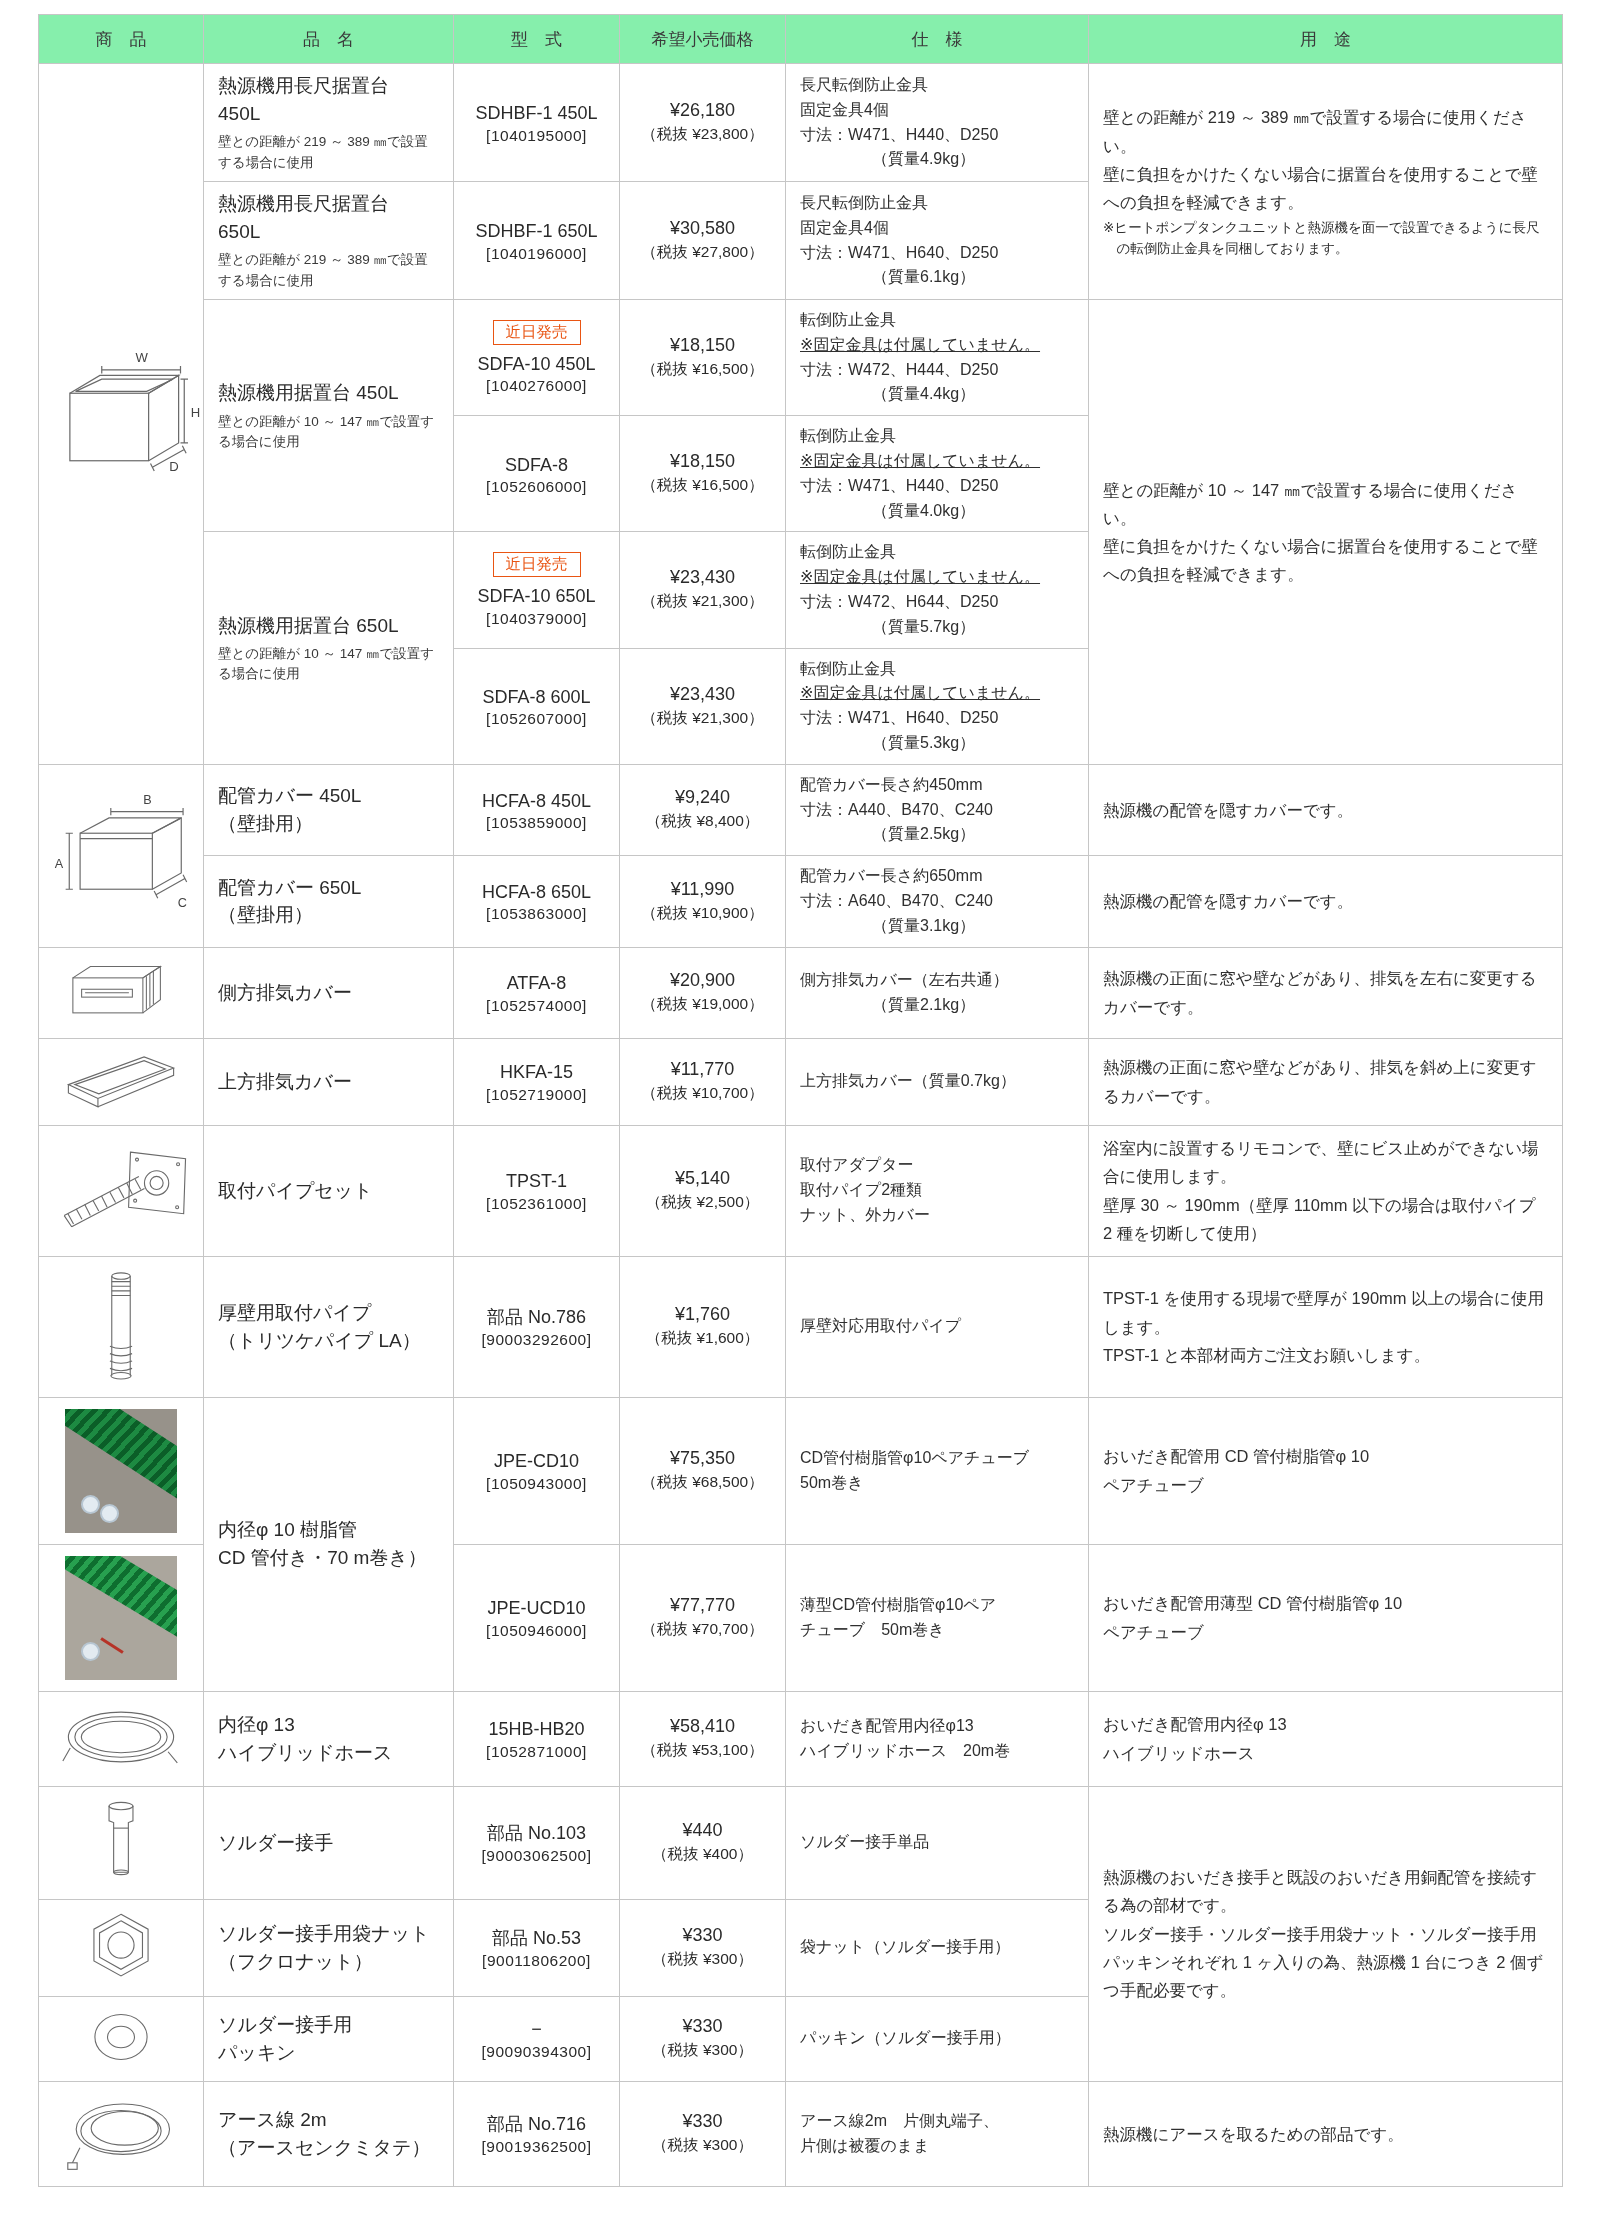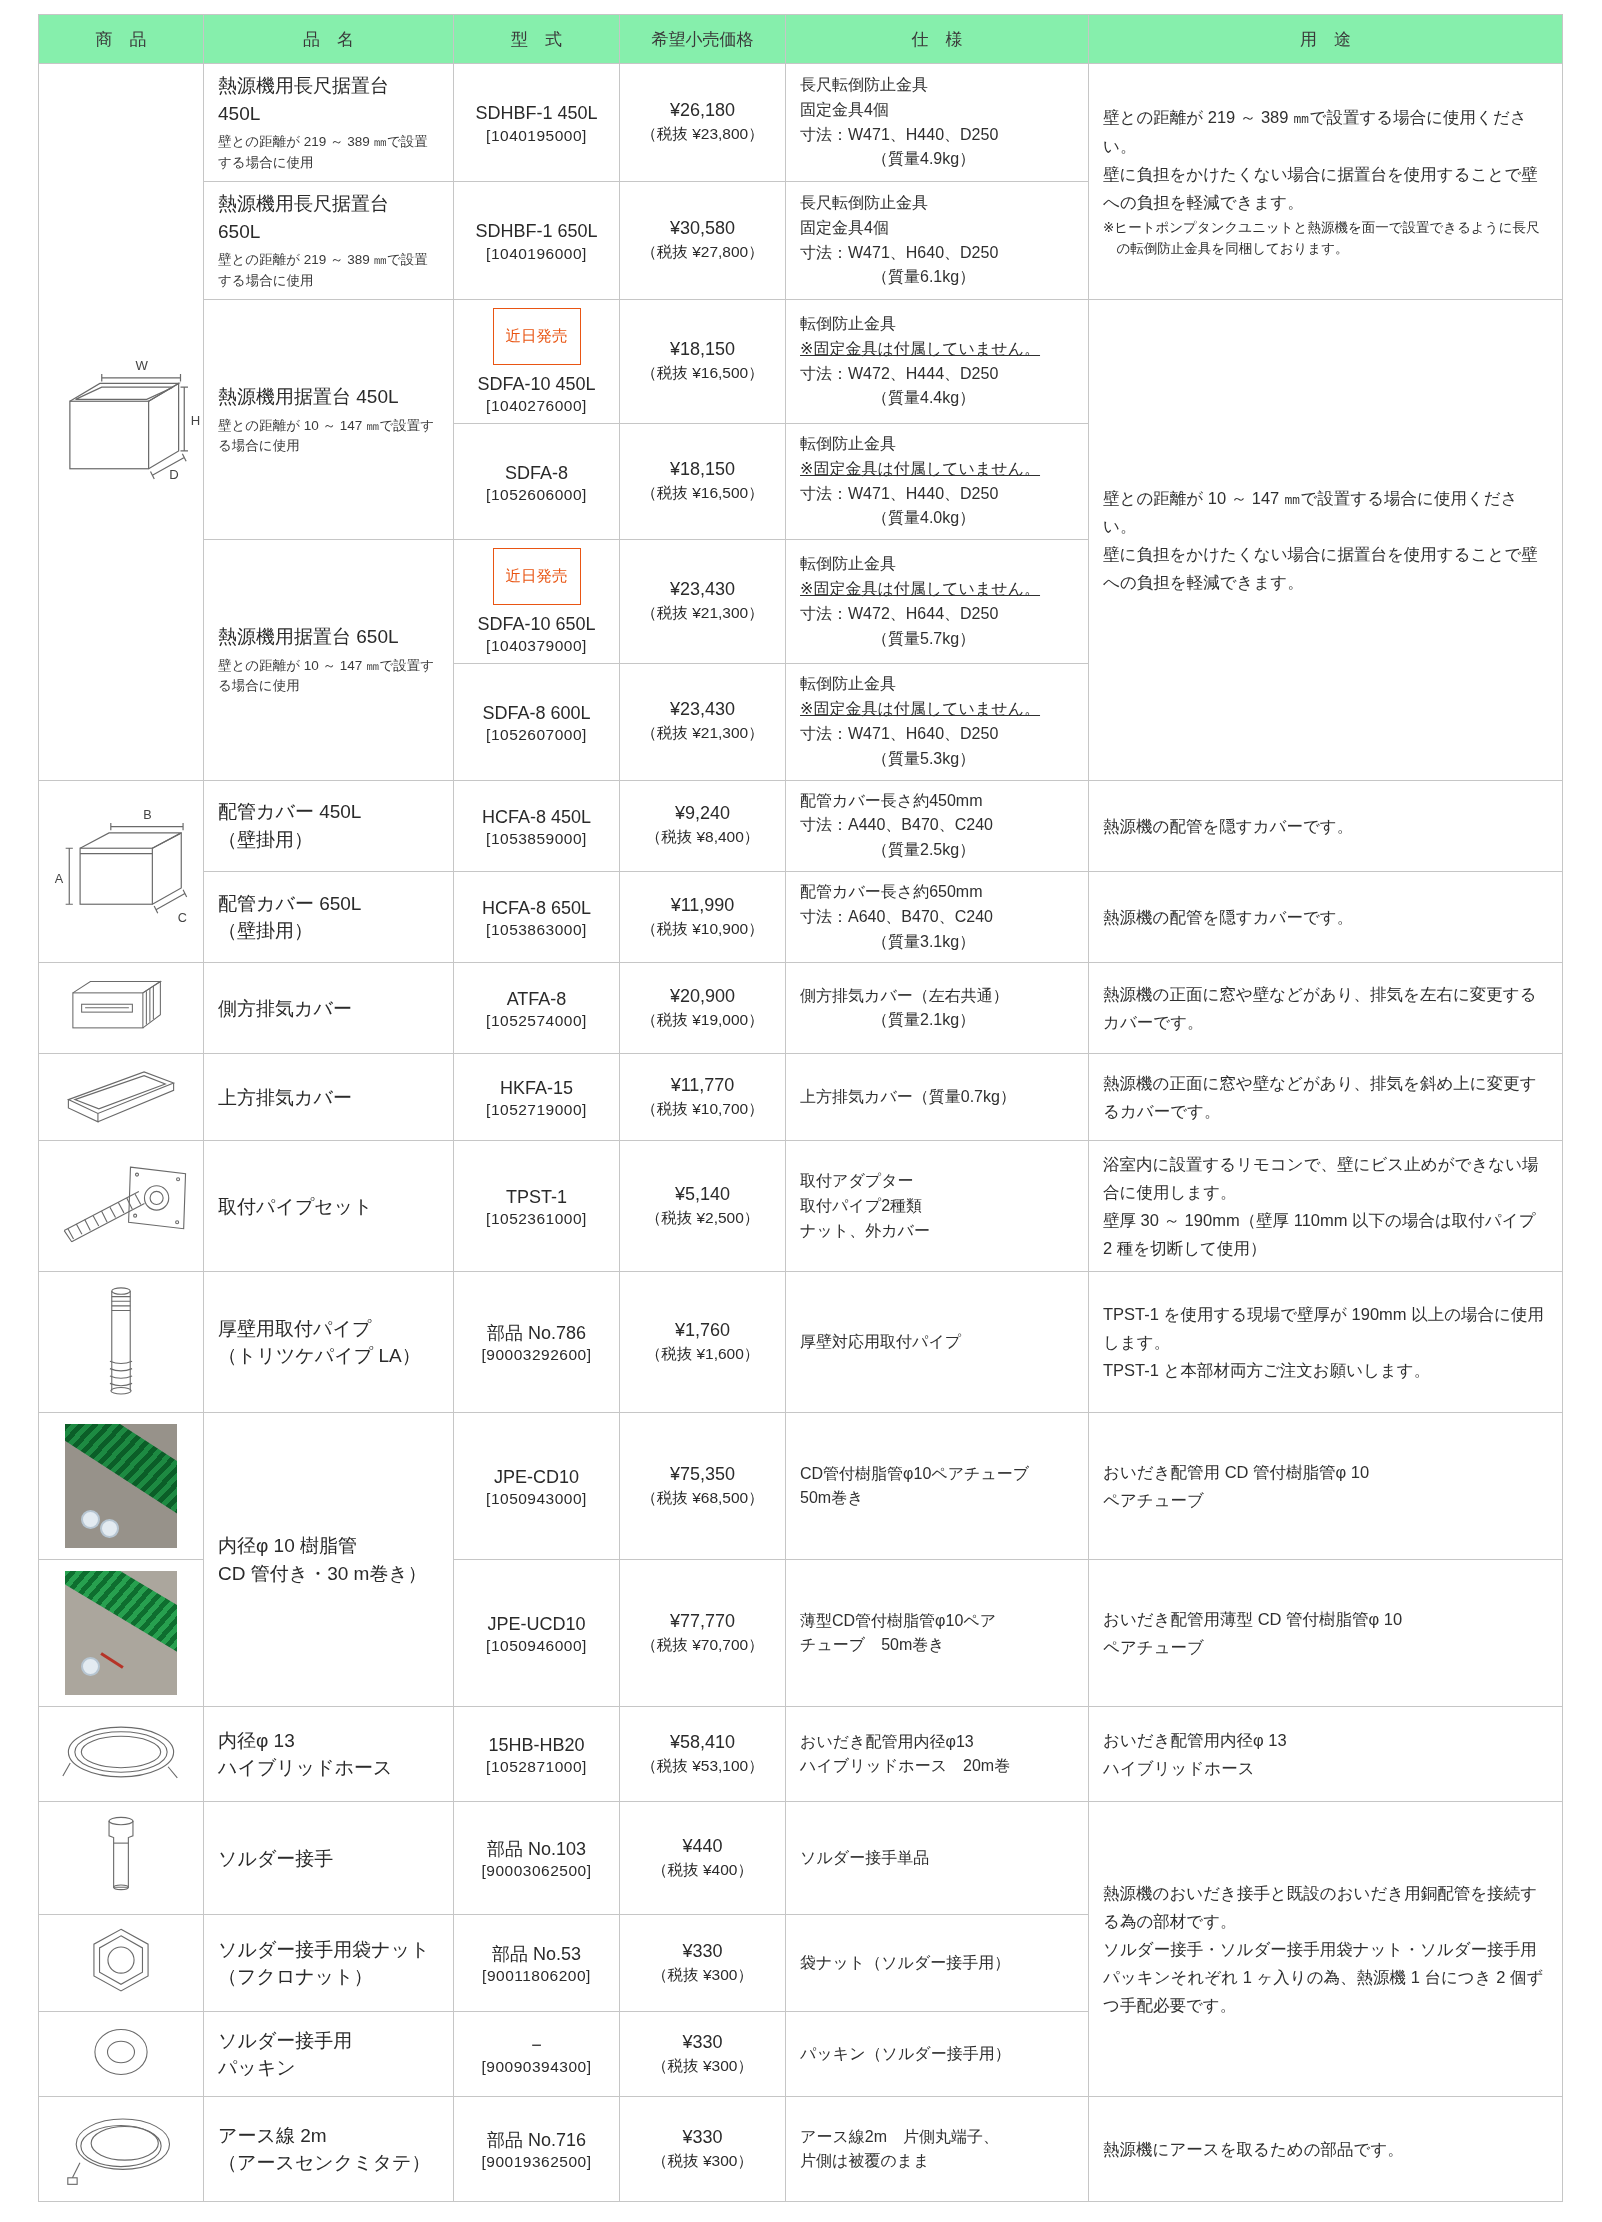--- a/index.html
+++ b/index.html
@@ -15,21 +15,21 @@
   .model-cell,.price-cell{text-align:center;}
   .model{font-size:18px;line-height:1.45;color:#2a2a2a;}
   .code{font-size:15.5px;letter-spacing:.5px;color:#2a2a2a;}
   .price{font-size:18px;color:#2a2a2a;}
   .price-note{font-size:15.5px;margin-top:3px;color:#2a2a2a;}
   .spec-cell{font-size:16px;line-height:1.55;color:#2f2f2f;}
   .spec-line.sm{font-size:16px;text-decoration:underline;}
   .spec-line.mass{padding-left:4.5em;}
   .use-cell{font-size:16.5px;line-height:1.7;color:#2f2f2f;}
   .use-note{font-size:13.5px;line-height:1.55;padding-left:1em;text-indent:-1em;margin-top:2px;}
-  .badge{display:inline-block;border:1px solid #e95513;color:#e95513;font-size:15.5px;padding:17px 12px;margin-bottom:6px;background:#fff;}
+  .badge{display:inline-block;border:1px solid #e95513;color:#e95513;font-size:15.5px;padding:1px 12px;margin-bottom:6px;background:#fff;}
   svg{display:inline-block;}
   .dimlabel{font-size:14px;fill:#444;}
   .photo{width:112px;height:124px;margin:3px auto;position:relative;overflow:hidden;}
   .photo.p1{background:#97928a;}
   .photo.p2{background:#aba69d;}
   .pipe{position:absolute;width:190px;height:44px;border-radius:22px;background:repeating-linear-gradient(100deg,#1d8a42 0 5px,#0b5e28 5px 10px);}
   .photo.p1 .pipe{top:12px;left:-28px;transform:rotate(33deg);}
   .photo.p2 .pipe{top:8px;left:-32px;transform:rotate(31deg);height:40px;background:repeating-linear-gradient(100deg,#27a04f 0 5px,#0e6e2f 5px 10px);}
   .tube{position:absolute;width:15px;height:15px;border-radius:50%;background:#e3ebf1;border:2px solid #b7c6d2;}
   .tube.a{left:16px;top:86px;}
@@ -412,21 +412,21 @@
       <tr style="height:96px">
         <td class="product-cell">
           <div class="photo p1">
             <div class="pipe"></div>
             <div class="tube a"></div>
             <div class="tube b"></div>
           </div>
         </td>
         <td class="name-cell" rowspan="2">
           <div class="nm">内径φ 10 樹脂管</div>
-          <div class="nm">CD 管付き・30 m巻き）</div>
+          <div class="nm">CD 管付き・70 m巻き）</div>
         </td>
         <td class="model-cell">
           <div class="model">JPE-CD10</div>
           <div class="code">[1050943000]</div>
         </td>
         <td class="price-cell">
           <div class="price">¥75,350</div>
           <div class="price-note">（税抜 ¥68,500）</div>
         </td>
         <td class="spec-cell">

